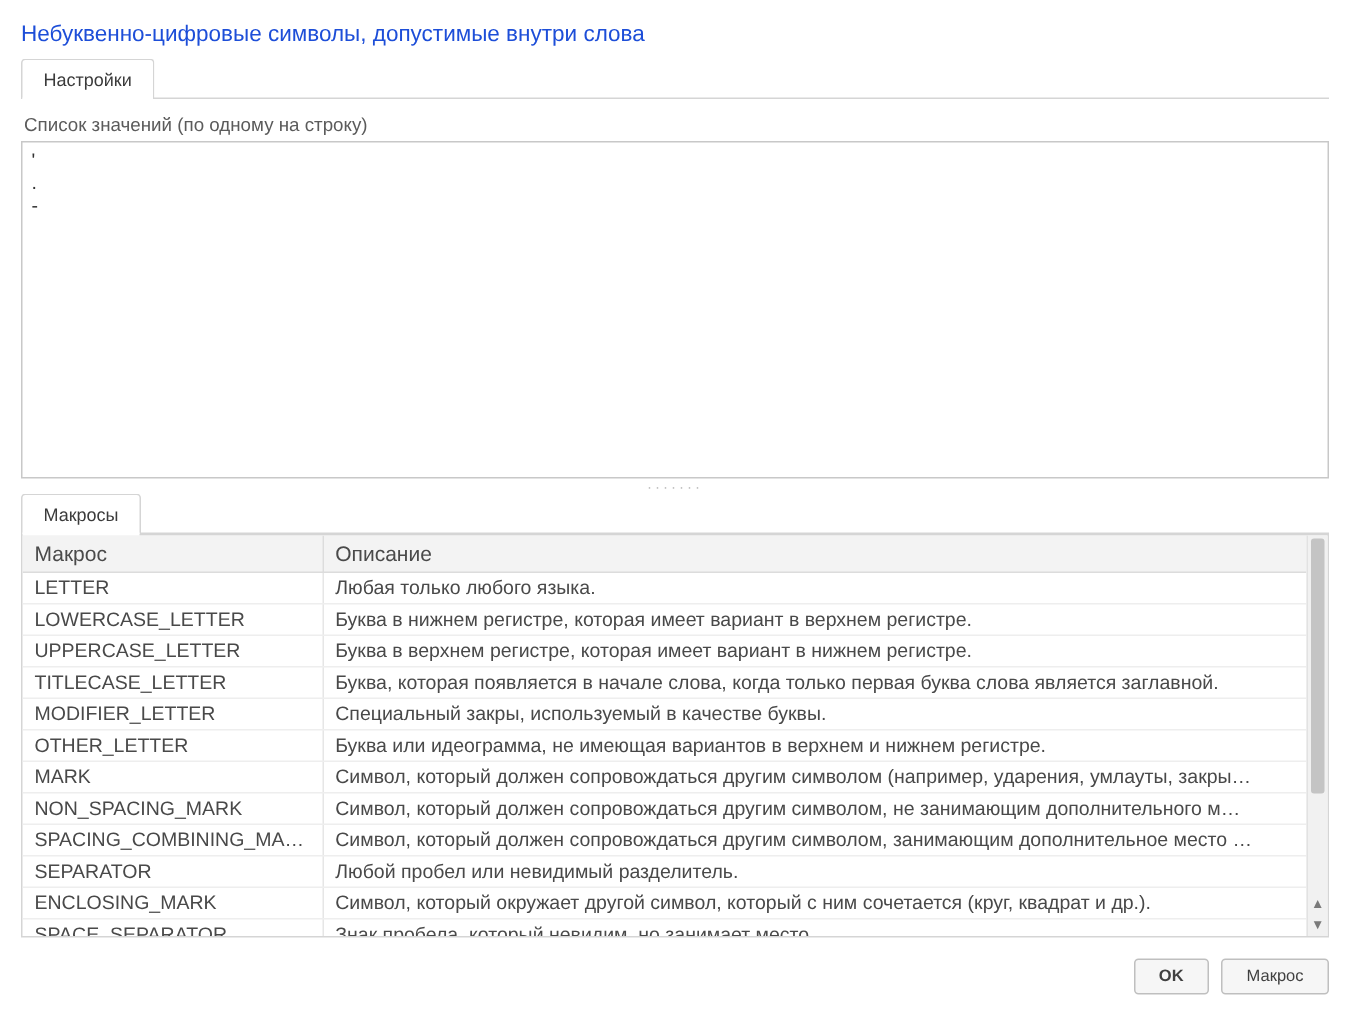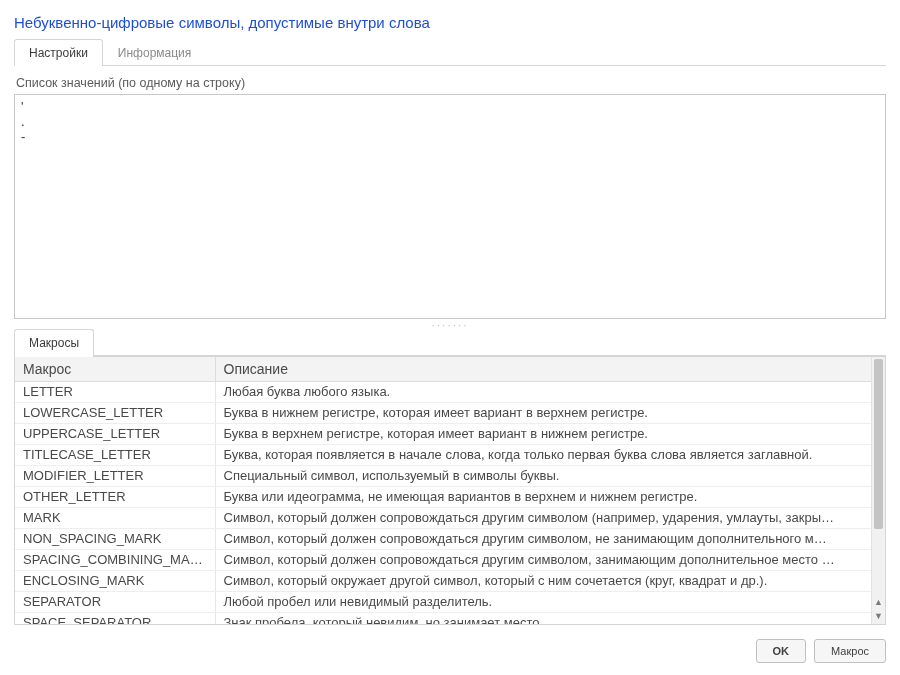--- a/index.html
+++ b/index.html
@@ -193,21 +193,20 @@
 </style>
 </head>
 <body>
 
 <div class="dialog">
 
   <div class="dialog-title">Небуквенно-цифровые символы, допустимые внутри слова</div>
 
   <div class="tabs-row">
     <div class="tab active">Настройки</div>
-    <div class="tab">Информация</div>
   </div>
 
   <div class="upper-panel">
     <div class="label">Список значений (по одному на строку)</div>
     <textarea class="value-list" style="">'
 .
 -</textarea>
   </div>
 
   <div class="divider">
@@ -229,61 +228,61 @@
               </colgroup>
             <thead>
               <tr>
                 <th>Макрос</th>
                 <th>Описание</th>
               </tr>
             </thead>
             <tbody id="macros-tbody">
                 <tr>
                   <td>LETTER</td>
-                  <td>Любая буква любого языка.</td>
+                  <td>Любая только любого языка.</td>
                 </tr>
                 <tr>
                   <td>LOWERCASE_LETTER</td>
                   <td>Буква в нижнем регистре, которая имеет вариант в верхнем регистре.</td>
                 </tr>
                 <tr>
                   <td>UPPERCASE_LETTER</td>
                   <td>Буква в верхнем регистре, которая имеет вариант в нижнем регистре.</td>
                 </tr>
                 <tr>
                   <td>TITLECASE_LETTER</td>
                   <td>Буква, которая появляется в начале слова, когда только первая буква слова является заглавной.</td>
                 </tr>
                 <tr>
                   <td>MODIFIER_LETTER</td>
-                  <td>Специальный символ, используемый в символы буквы.</td>
+                  <td>Специальный закры, используемый в качестве буквы.</td>
                 </tr>
                 <tr>
                   <td>OTHER_LETTER</td>
                   <td>Буква или идеограмма, не имеющая вариантов в верхнем и нижнем регистре.</td>
                 </tr>
                 <tr>
                   <td>MARK</td>
                   <td>Символ, который должен сопровождаться другим символом (например, ударения, умлауты, закры…</td>
                 </tr>
                 <tr>
                   <td>NON_SPACING_MARK</td>
                   <td>Символ, который должен сопровождаться другим символом, не занимающим дополнительного м…</td>
                 </tr>
                 <tr>
                   <td>SPACING_COMBINING_MARK</td>
                   <td>Символ, который должен сопровождаться другим символом, занимающим дополнительное место …</td>
                 </tr>
                 <tr>
+                  <td>SEPARATOR</td>
+                  <td>Любой пробел или невидимый разделитель.</td>
+                </tr>
+                <tr>
                   <td>ENCLOSING_MARK</td>
                   <td>Символ, который окружает другой символ, который с ним сочетается (круг, квадрат и др.).</td>
-                </tr>
-                <tr>
-                  <td>SEPARATOR</td>
-                  <td>Любой пробел или невидимый разделитель.</td>
                 </tr>
                 <tr>
                   <td>SPACE_SEPARATOR</td>
                   <td>Знак пробела, который невидим, но занимает место.</td>
                 </tr>
               </tbody>
           </table>
         </div>
         <div class="scrollbar">
           <div class="scroll-thumb"></div>

